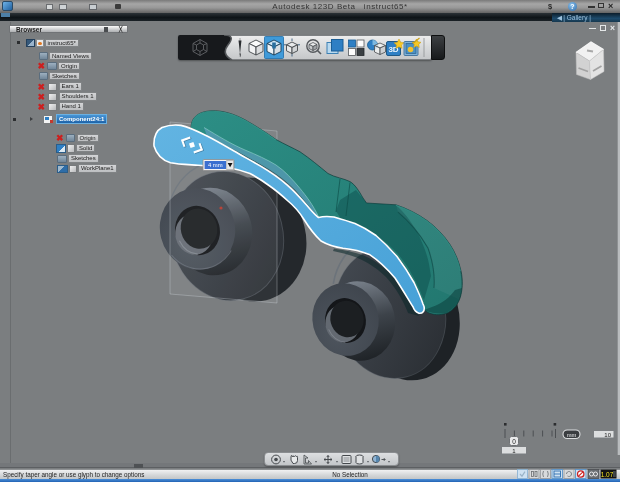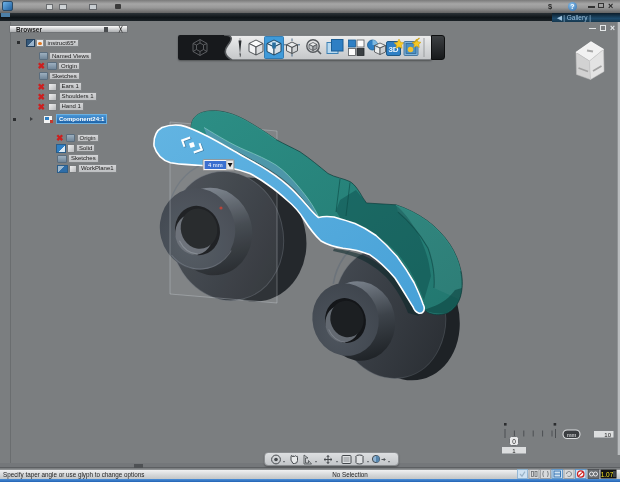--- a/index.html
+++ b/index.html
@@ -11,20 +11,21 @@
 </head>
 <body>
 <div id="app">
 
 <div class="abs" style="left:0;top:0;width:620px;height:13px;background:linear-gradient(180deg,#7a7a7a 0%,#a6a6a6 30%,#989898 60%,#636363 100%)"></div>
 <div class="abs" style="left:2px;top:1px;width:11px;height:10px;background:linear-gradient(135deg,#6fb3e8,#1f5f9e);border-radius:2px;border:1px solid #2a4a66"></div>
 <div class="abs" style="left:46px;top:3.5px;width:7px;height:6px;background:#d6d9db;border:1px solid #6a6d70"></div>
 <div class="abs" style="left:59px;top:3.5px;width:8px;height:6px;background:#cfd3d6;border:1px solid #6a6d70"></div>
 <div class="abs" style="left:89px;top:3.5px;width:8px;height:6px;background:#c8cdd1;border:1px solid #63666a"></div>
 <div class="abs" style="left:115px;top:4px;width:6px;height:5px;background:#3a3a3a;border-radius:1px"></div>
+<div class="abs" style="left:240px;top:2px;width:200px;height:9px;font-size:8px;color:#333;text-align:center;letter-spacing:0.55px">Autodesk 123D Beta&nbsp;&nbsp; instruct65*</div>
 <div class="abs" style="left:548px;top:2px;width:10px;height:9px;color:#2a2a2a;font-size:7.5px;font-weight:bold">$</div>
 <div class="abs" style="left:568px;top:1.5px;width:9px;height:9px;border-radius:50%;background:radial-gradient(circle at 40% 35%,#8ec4ee,#2a68a8);color:#fff;font-size:7px;text-align:center;line-height:9px;font-weight:bold">?</div>
 <div class="abs" style="left:588px;top:6px;width:7px;height:2px;background:#333"></div>
 <div class="abs" style="left:598px;top:3px;width:6px;height:5px;border:1.5px solid #333"></div>
 <div class="abs" style="left:608px;top:2px;width:8px;height:8px;color:#222;font-size:9px;font-weight:bold;line-height:8px">×</div>
 
 <div class="abs" style="left:0;top:13px;width:620px;height:8px;background:linear-gradient(180deg,#2b3237,#0e1418 55%,#1a2126)"></div>
 <div class="abs" style="left:1px;top:13px;width:9px;height:4px;background:#4d7fa6"></div>
 
 <div class="abs" style="left:552px;top:13px;width:68px;height:9px;background:linear-gradient(180deg,#0c1d2a,#1d4a6b 60%,#16384f)"></div>

